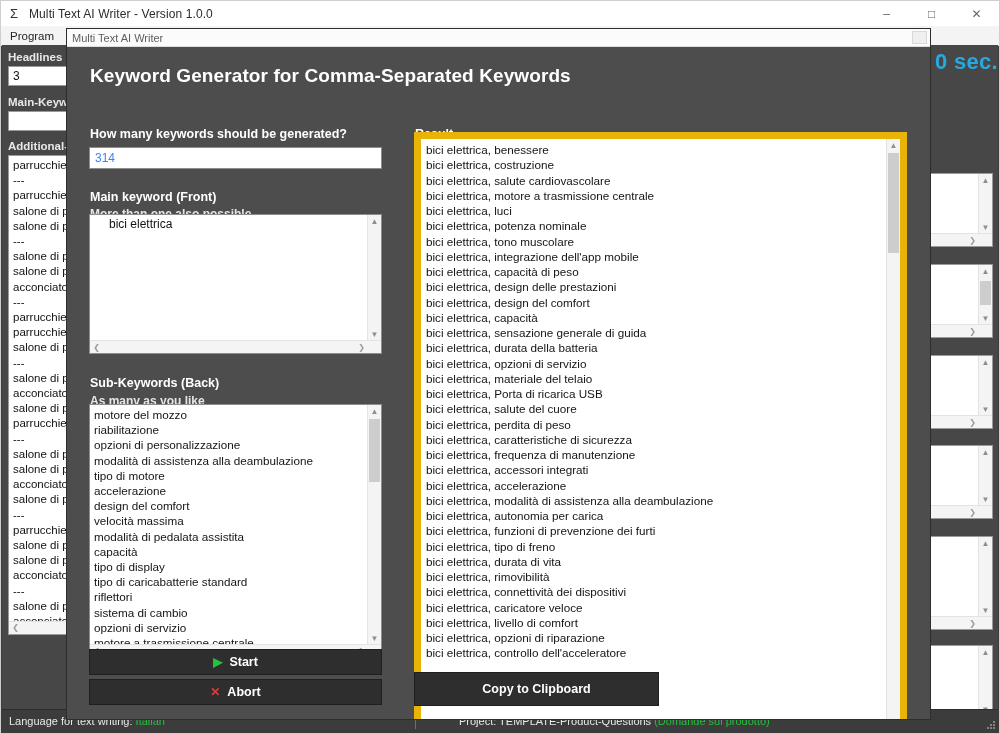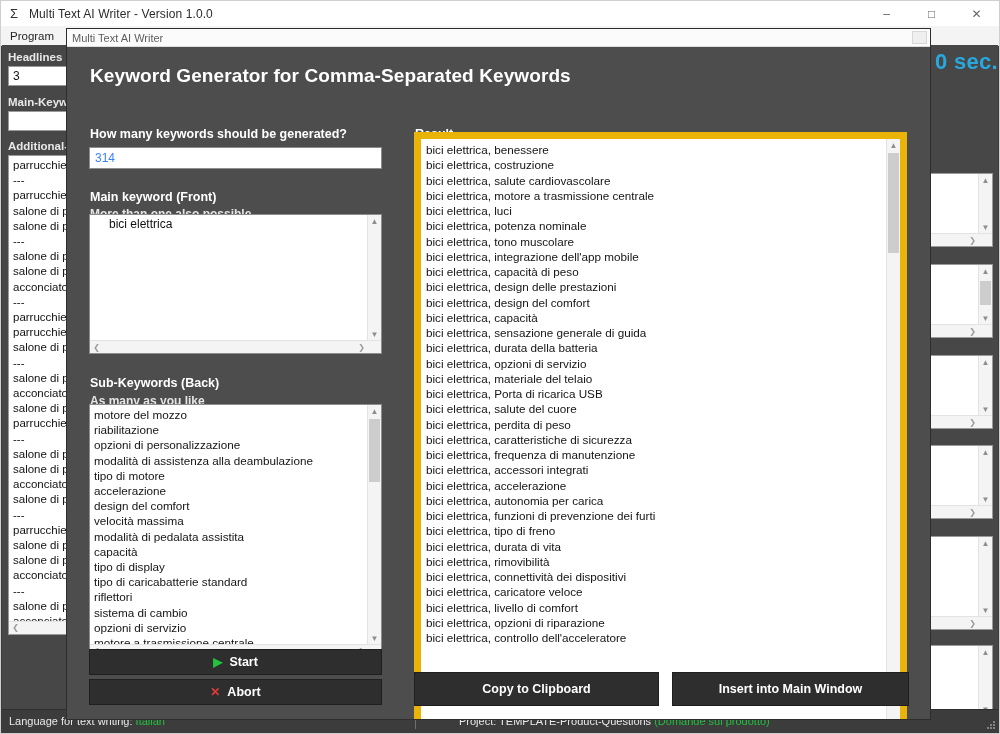--- a/index.html
+++ b/index.html
@@ -418,20 +418,21 @@
             <div class="kw-line">bici elettrica, durata della batteria</div>
             <div class="kw-line">bici elettrica, opzioni di servizio</div>
             <div class="kw-line">bici elettrica, materiale del telaio</div>
             <div class="kw-line">bici elettrica, Porta di ricarica USB</div>
             <div class="kw-line">bici elettrica, salute del cuore</div>
             <div class="kw-line">bici elettrica, perdita di peso</div>
             <div class="kw-line">bici elettrica, caratteristiche di sicurezza</div>
             <div class="kw-line">bici elettrica, frequenza di manutenzione</div>
             <div class="kw-line">bici elettrica, accessori integrati</div>
             <div class="kw-line">bici elettrica, accelerazione</div>
+            <div class="kw-line">bici elettrica, modalità di assistenza alla deambulazione</div>
             <div class="kw-line">bici elettrica, autonomia per carica</div>
             <div class="kw-line">bici elettrica, funzioni di prevenzione dei furti</div>
             <div class="kw-line">bici elettrica, tipo di freno</div>
             <div class="kw-line">bici elettrica, durata di vita</div>
             <div class="kw-line">bici elettrica, rimovibilità</div>
             <div class="kw-line">bici elettrica, connettività dei dispositivi</div>
             <div class="kw-line">bici elettrica, caricatore veloce</div>
             <div class="kw-line">bici elettrica, livello di comfort</div>
             <div class="kw-line">bici elettrica, opzioni di riparazione</div>
             <div class="kw-line">bici elettrica, controllo dell'acceleratore</div>
@@ -451,23 +452,20 @@
         <span class="gly play">▶</span>
         <span>Start</span>
       </div>
       <div class="btn" id="btn-abort">
         <span class="gly x">✕</span>
         <span>Abort</span>
       </div>
       <div class="btn" id="btn-copy">
         <span>Copy to Clipboard</span>
       </div>
-      <div class="btn" id="btn-insert">
-        <span>Insert into Main Window</span>
-      </div>
 
     </div>
   </div>
 
   <svg id="grip" viewBox="0 0 10 10">
     <g fill="#bdbdbd">
       <rect x="7" y="1" width="2" height="2"></rect>
         <rect x="4" y="4" width="2" height="2"></rect>
       <rect x="7" y="4" width="2" height="2"></rect>
         <rect x="1" y="7" width="2" height="2"></rect>

